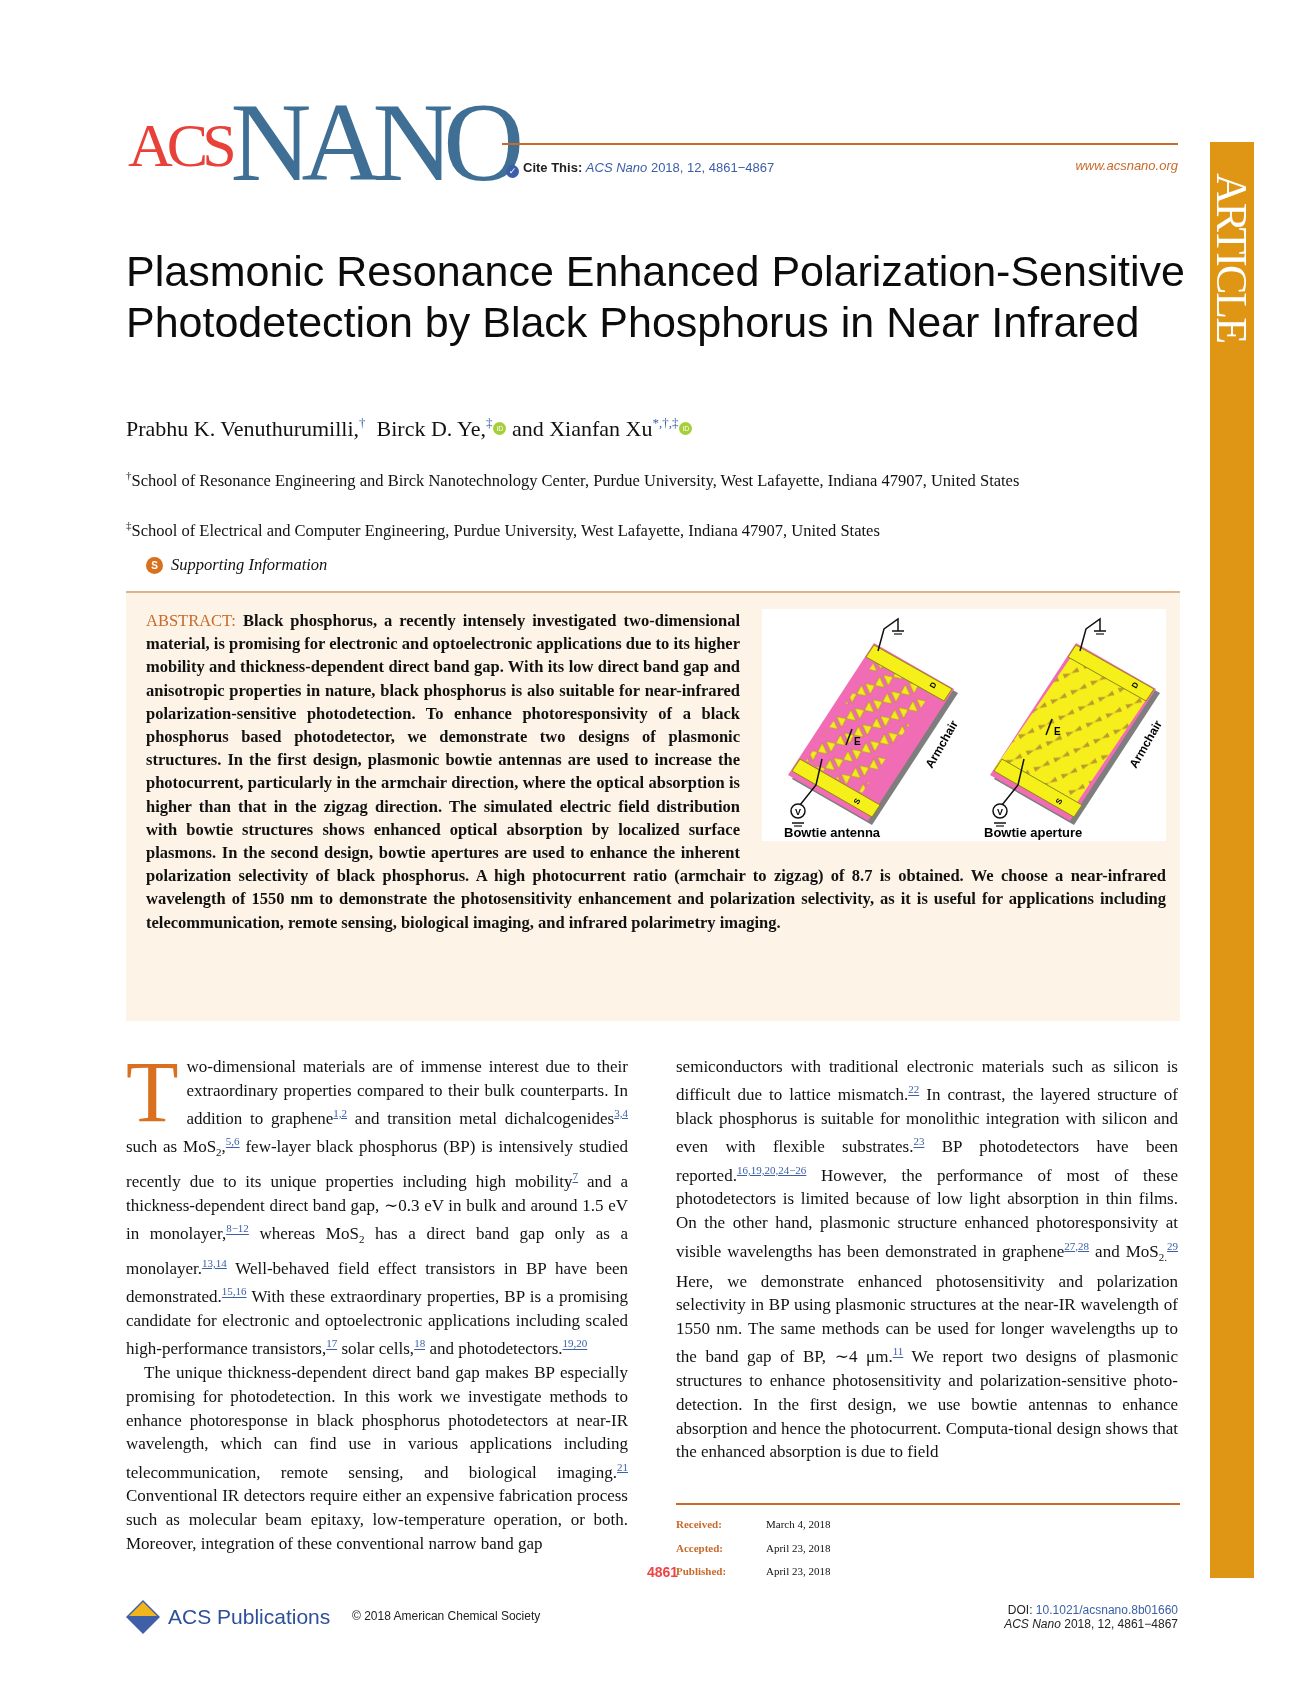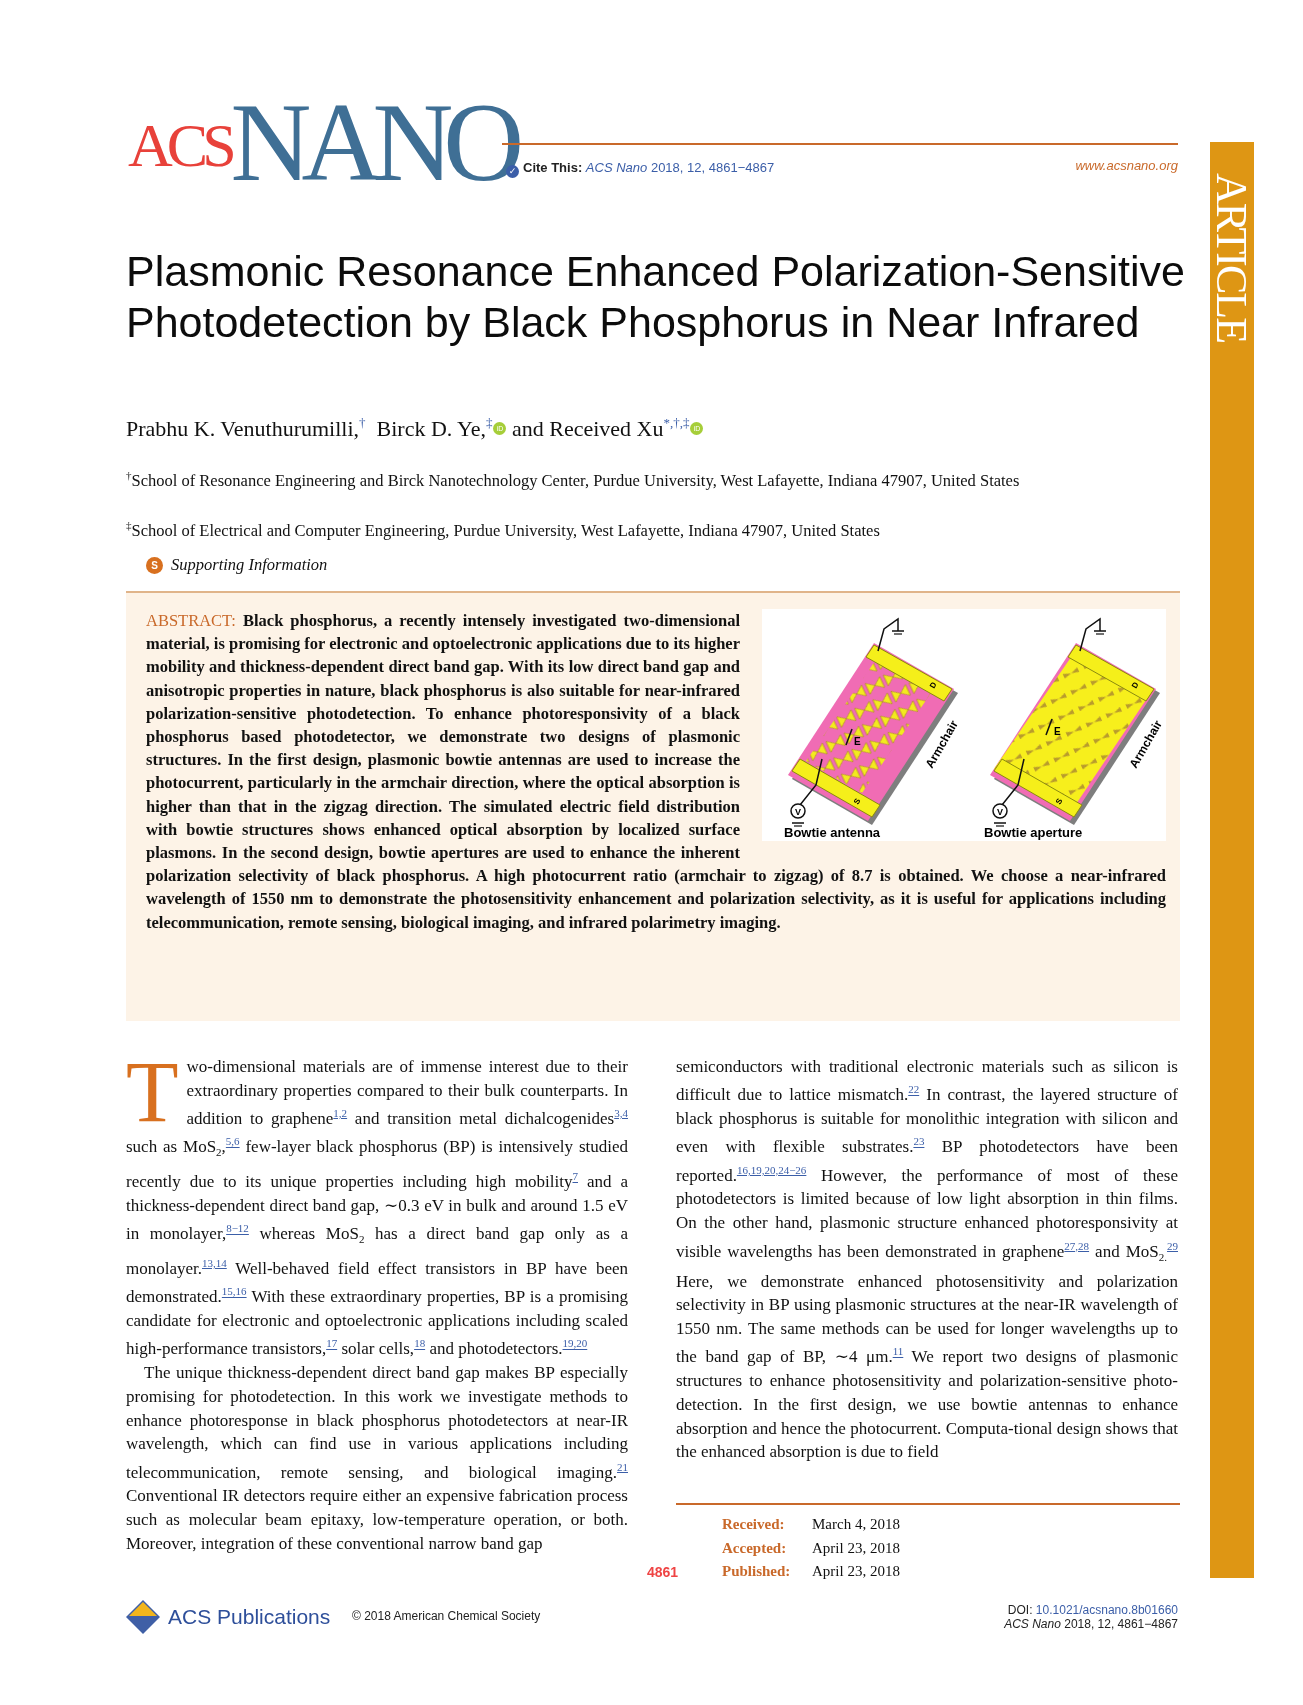--- a/index.html
+++ b/index.html
@@ -47,21 +47,21 @@
   .col { top: 1055px; width: 502px; font-size: 17px; line-height: 23.7px; text-align: justify; color: #111; }
   .col p { margin: 0; }
   .col p + p { text-indent: 18px; }
   .col sup { color: #3b5ea8; font-size: 11px; text-decoration: underline; }
   .col sub { font-size: 11px; }
   .dropcap { float: left; font-size: 86px; line-height: 70px; color: #d8701f; margin: 2px 8px 0 0; font-family: "Liberation Serif", serif; }
   .col-left { left: 126px; }
   .col-right { left: 676px; }
 
   .dates-rule { left: 676px; top: 1503px; width: 504px; height: 2px; background: #c9692a; }
-  .dates { left: 676px; top: 1513px; font-size: 15px; line-height: 23.5px; margin-left: 46px; }
+  .dates { left: 676px; top: 1513px; font-size: 11px; line-height: 23.5px; }
   .dates .k { color: #c9692a; font-weight: bold; display: inline-block; width: 90px; }
 
   
   .footer-logo { left: 126px; top: 1600px; white-space: nowrap; display: flex; align-items: center; }
   .acs-diamond { width: 34px; height: 34px; position: relative; margin-right: 8px; }
   .acs-diamond .d { position: absolute; left: 5px; top: 5px; width: 24px; height: 24px; background: #3f5fa6; transform: rotate(45deg); }
   .acs-diamond .t { position: absolute; left: 3px; top: 2px; width: 0; height: 0; border-left: 14px solid transparent; border-right: 14px solid transparent; border-bottom: 14px solid #f2b51c; }
   .footer-logo .name { font-family: "Liberation Sans", sans-serif; font-size: 21px; color: #2e4f9a; }
   .footer-copy { left: 352px; top: 1609px; font-family: "Liberation Sans", sans-serif; font-size: 12px; color: #222; }
   .footer-page { left: 647px; top: 1564px; font-family: "Liberation Sans", sans-serif; font-size: 14px; font-weight: bold; color: #ef4444; }
@@ -86,21 +86,21 @@
   <div class="side-tab-label">
       <span>ARTICLE</span>
     </div>
 </div>
 
 <h1 class="abs title" style="margin:0">Plasmonic Resonance Enhanced Polarization-Sensitive Photodetection by Black Phosphorus in Near Infrared</h1>
 
 <div class="abs authors">
   <span>Prabhu K. Venuthurumilli,</span><span class="sup-blue">†</span>
   &nbsp;<span>Birck D. Ye,</span><span class="sup-blue">‡</span><span class="orcid">iD</span>
-  <span>and Received Xu</span><span class="sup-blue">*,†,‡</span><span class="orcid">iD</span>
+  <span>and Xianfan Xu</span><span class="sup-blue">*,†,‡</span><span class="orcid">iD</span>
 </div>
 
 <div class="abs affil" style="top:464px">
   <sup>†</sup><span>School of Resonance Engineering and Birck Nanotechnology Center, Purdue University, West Lafayette, Indiana 47907, United States</span>
 </div>
 <div class="abs affil" style="top:514px">
   <sup>‡</sup><span>School of Electrical and Computer Engineering, Purdue University, West Lafayette, Indiana 47907, United States</span>
 </div>
 
 <div class="abs supp">

